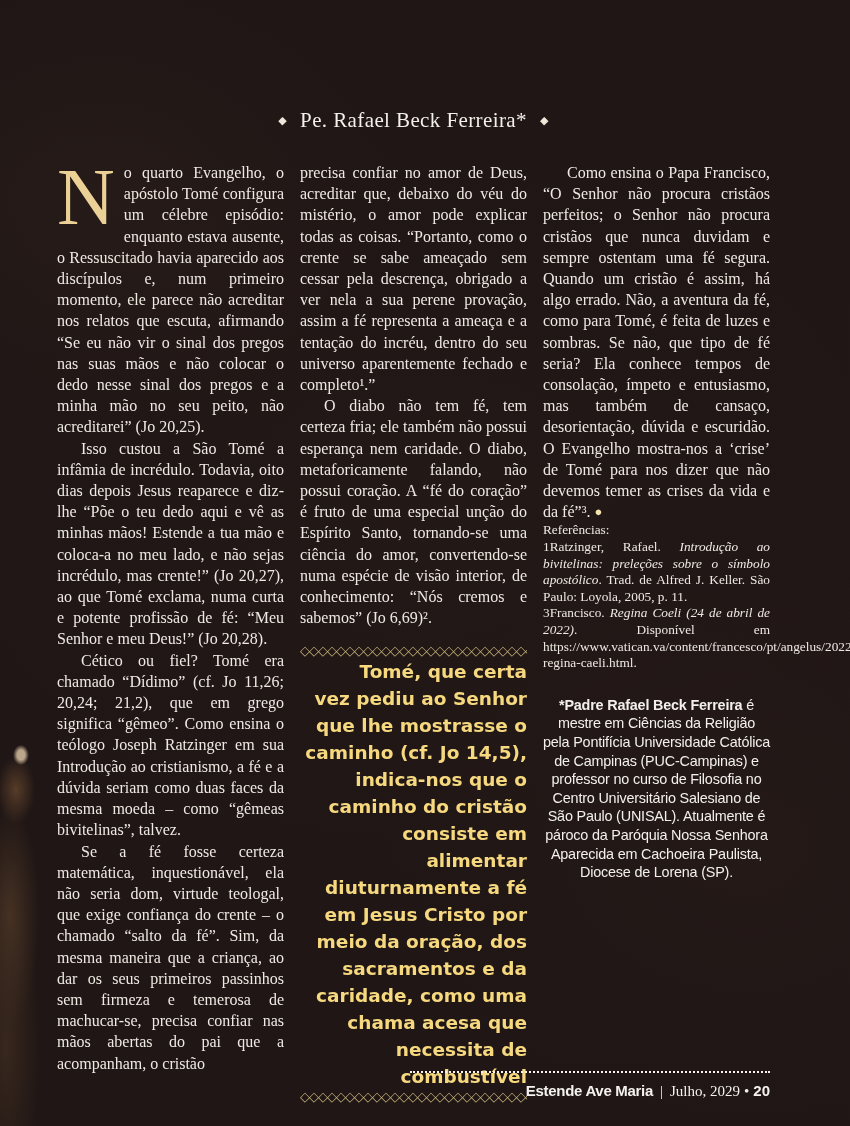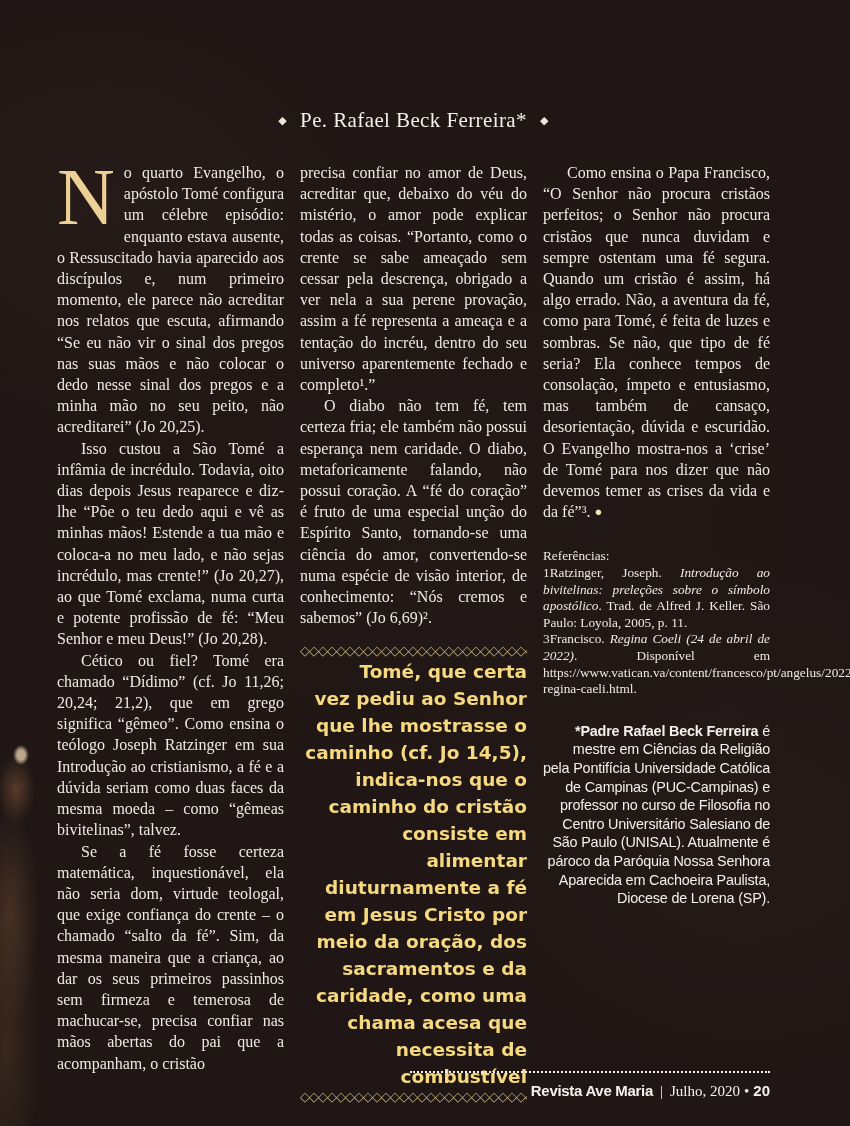--- a/index.html
+++ b/index.html
@@ -42,25 +42,25 @@
   .ornament{
     color:#cdb87e;font-size:13px;letter-spacing:-1px;white-space:nowrap;
     overflow:hidden;text-align:center;font-family:"DejaVu Sans",sans-serif;line-height:14px;
   }
   .quote-text{
     margin:16px 2px 12px;text-align:right;
     font-family:"DejaVu Sans",sans-serif;font-weight:bold;
     font-size:18.5px;line-height:27px;color:#f6d87f;text-indent:0;
   }
   .end-mark{color:#f5e3b1;font-size:13px;vertical-align:1px;}
-  .refs{margin-top:26px;font-size:13.3px;line-height:16.6px;text-align:justify;color:#efe9e3;}
+  .refs{font-size:13.3px;line-height:16.6px;text-align:justify;color:#efe9e3;}
   .refs p{margin:0;text-indent:0;}
   .refs .ref-title{font-style:italic;}
   .bio{
-    margin-top:24px;text-align:right;
+    margin-top:24px;text-align:center;
     font-family:"Liberation Sans",sans-serif;font-size:14.4px;line-height:18.6px;
     letter-spacing:-0.2px;color:#f3f0ec;text-indent:0;
   }
   .bio .bio-name{font-weight:bold;}
   .footer{position:absolute;right:80px;top:1071px;width:360px;text-align:right;}
   .footer-rule{border-top:2px dotted #f5f2ee;height:0;margin-bottom:9px;}
   .footer-text{color:#f5f2ee;font-size:15px;white-space:nowrap;}
   .footer-text .mag{font-family:"Liberation Sans",sans-serif;font-weight:bold;letter-spacing:-0.3px;}
   .footer-text .sep{margin:0 7px;font-weight:normal;font-family:"Liberation Serif",serif;}
   .footer-text .date{font-family:"Liberation Serif",serif;}
@@ -93,29 +93,29 @@
       <p class="quote-text">Tomé, que certa vez pediu ao Senhor que lhe mostrasse o caminho (cf. Jo 14,5), indica-nos que o caminho do cristão consiste em alimentar diuturnamente a fé em Jesus Cristo por meio da oração, dos sacramentos e da caridade, como uma chama acesa que necessita de combustível</p>
       <div class="ornament">◇◇◇◇◇◇◇◇◇◇◇◇◇◇◇◇◇◇◇◇◇◇◇◇◇◇</div>
     </div>
   </div>
 
   <div class="col">
     <p><span>Como ensina o Papa Francisco, “O Senhor não procura cristãos perfeitos; o Senhor não procura cristãos que nunca duvidam e sempre ostentam uma fé segura. Quando um cristão é assim, há algo errado. Não, a aventura da fé, como para Tomé, é feita de luzes e sombras. Se não, que tipo de fé seria? Ela conhece tempos de consolação, ímpeto e entusiasmo, mas também de cansaço, desorientação, dúvida e escuridão. O Evangelho mostra-nos a ‘crise’ de Tomé para nos dizer que não devemos temer as crises da vida e da fé”³.</span> <span class="end-mark">●</span></p>
 
     <div class="refs">
       <p>Referências:</p>
-      <p><span>1Ratzinger, Joseph. </span><span class="ref-title">Introdução ao bivitelinas: preleções sobre o símbolo apostólico</span><span>. Trad. de Alfred J. Keller. São Paulo: Loyola, 2005, p. 11.</span></p>
+      <p><span>1Ratzinger, Rafael. </span><span class="ref-title">Introdução ao bivitelinas: preleções sobre o símbolo apostólico</span><span>. Trad. de Alfred J. Keller. São Paulo: Loyola, 2005, p. 11.</span></p>
       <p><span>3Francisco. </span><span class="ref-title">Regina Coeli (24 de abril de 2022)</span><span>. Disponível em https://www.vatican.va/content/francesco/pt/angelus/2022/documents/20220424-regina-caeli.html.</span></p>
     </div>
 
     <div class="bio">
       <span class="bio-name">*Padre Rafael Beck Ferreira</span><span> é mestre em Ciências da Religião pela Pontifícia Universidade Católica de Campinas (PUC-Campinas) e professor no curso de Filosofia no Centro Universitário Salesiano de São Paulo (UNISAL). Atualmente é pároco da Paróquia Nossa Senhora Aparecida em Cachoeira Paulista, Diocese de Lorena (SP).</span>
     </div>
   </div>
 
 </div>
 
 <div class="footer">
   <div class="footer-rule"></div>
   <div class="footer-text">
-    <span class="mag">Revista Ave Maria</span><span class="sep">|</span><span class="date">Julho, 2020</span><span class="dot">•</span><span class="pagenum">20</span>
+    <span class="mag">Estende Ave Maria</span><span class="sep">|</span><span class="date">Julho, 2029</span><span class="dot">•</span><span class="pagenum">20</span>
   </div>
 </div>
 
 </body></html>

